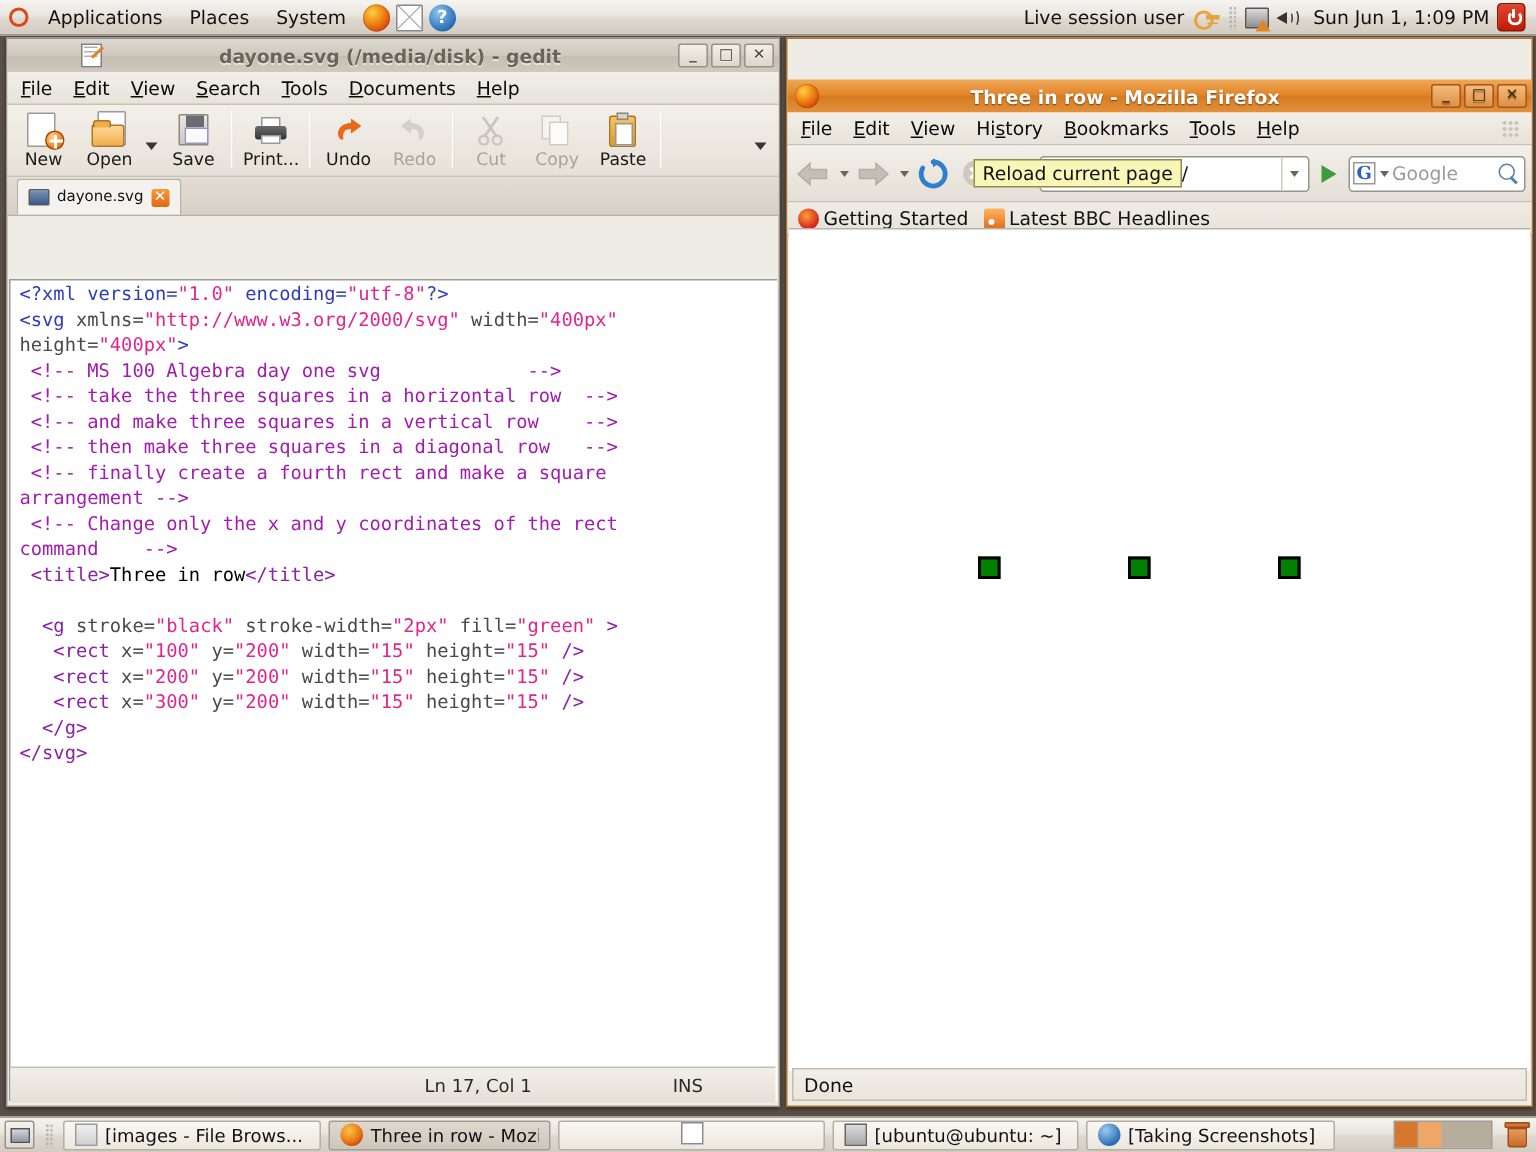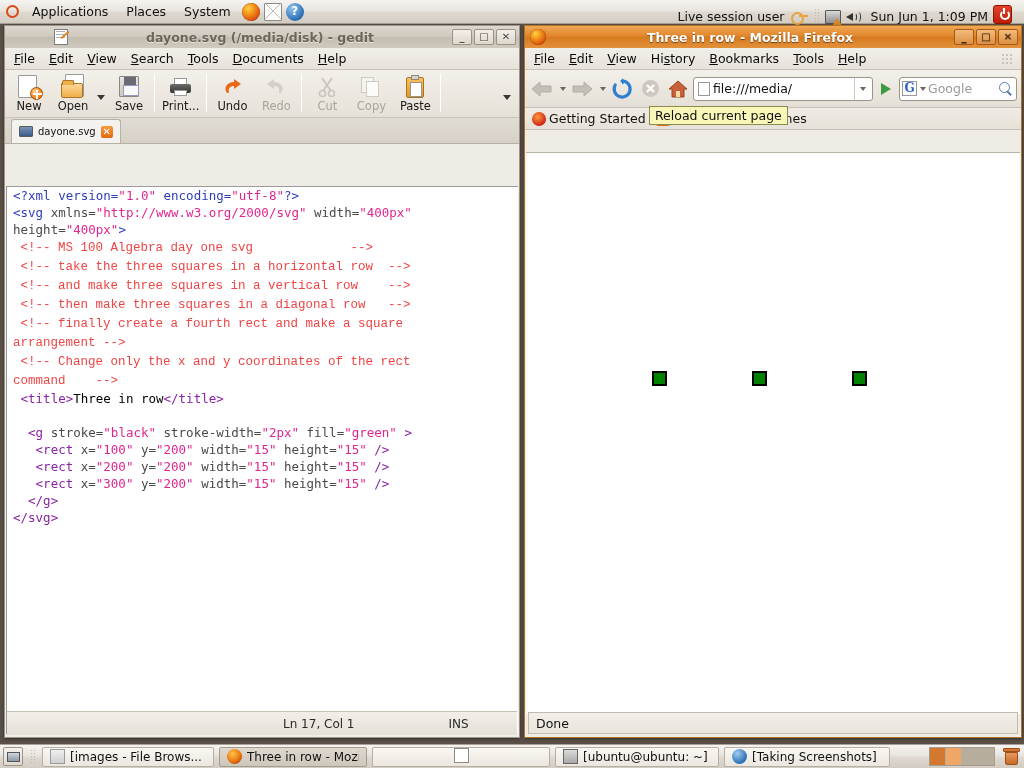--- a/index.html
+++ b/index.html
@@ -24,21 +24,21 @@
     border:1px solid transparent; border-radius:2px; white-space:nowrap;
   }
   .ubuntu-logo {
     width:17px;height:17px;margin-left:4px;margin-right:2px;position:relative;
   }
   .ubuntu-logo .ring {
     position:absolute;left:2px;top:2px;width:13px;height:13px;border-radius:50%;
     border:2.5px solid #dd4814;
   }
   .panel-icon { width:18px;height:18px;margin:0 2px;position:relative;display:inline-block;vertical-align:middle;}
-  #top-right { margin-left:auto; display:flex; align-items:flex-end; height:24px; padding-right:12px;}
+  #top-right { margin-left:auto; display:flex; align-items:center; height:24px; padding-right:7px;}
   #top-right .lbl { font-size:12.5px;color:#111;padding:0 5px;}
   .sep-dots{width:5px;height:16px;margin:0 4px;background-image:radial-gradient(#aaa 1px,transparent 1px);background-size:3px 3px;opacity:.75;}
 
   
   .ffx {border-radius:50%;background:radial-gradient(circle at 35% 30%,#ffd040 0%,#f08a16 40%,#d94a12 75%,#a02a06 100%);box-shadow:inset 0 0 1px #7a2a00;}
   
   .mail{border:1px solid #8a8a8a;background:#fdfdfd;border-radius:1px;}
   .mail:after{content:"";position:absolute;left:0;top:0;width:100%;height:100%;
     background:linear-gradient(to bottom right,transparent 45%,#b9b9b9 45%,#b9b9b9 49%,transparent 49%),
                linear-gradient(to bottom left,transparent 45%,#b9b9b9 45%,#b9b9b9 49%,transparent 49%);}
@@ -67,21 +67,21 @@
   .titlebar {
     height:22px; display:flex; align-items:center; padding:0 3px;
     font-weight:bold; font-size:12.5px;
   }
   .tb-inactive{
     background:linear-gradient(to bottom,#ddd8d0 0%,#cec8bd 50%,#c4bdb1 51%,#cfc9be 100%);
     color:#6b6459; text-shadow:0 1px 0 rgba(255,255,255,.55);padding-left:45px;
   }
   .tb-active{
     background:linear-gradient(to bottom,#f0a856 0%,#e2862b 45%,#d77b20 52%,#e3913c 100%);
-    color:#fff; text-shadow:0 1px 1px rgba(0,0,0,.5);
+    color:#fff; text-shadow:0 1px 1px rgba(0,0,0,.5);margin-top:27px;
   }
   .tb-title{flex:1;text-align:center;overflow:hidden;white-space:nowrap;}
   .wbtn{width:20px;height:16px;margin-left:2px;border-radius:2px;position:relative;}
   .wbtn-i{border:1px solid #9a9287;background:linear-gradient(#f3efe9,#ddd6cb);}
   .wbtn-a{border:1px solid #a4581b;background:linear-gradient(#f4bb7c,#dd9144);}
   .wbtn span{position:absolute;left:0;top:0;width:100%;height:100%;text-align:center;line-height:14px;font-size:10px;font-weight:bold;}
   .wbtn-i span{color:#4a4339;}
   .wbtn-a span{color:#4a2300;}
 
   .menubar{display:flex;align-items:center;height:22px;padding:0 2px;
@@ -141,21 +141,21 @@
     overflow:hidden;
   }
   .codeline{
     font-family:"DejaVu Sans Mono","Liberation Mono",monospace;
     font-size:12.5px;line-height:17px;white-space:pre;padding-left:6px;
   }
   .c-tag{color:#2e3eb8;}
   .c-tagname{color:#8b23a8;}
   .c-attr{color:#4a4a4a;}
   .c-val{color:#e0268e;}
-  .c-cmt{color:#ef4444;font-family:Liberation Mono, monospace;}
+  .c-cmt{color:#a21caf;}
   .c-txt{color:#000;}
 
   #gedit-status{position:absolute;left:2px;bottom:2px;width:510px;height:24px;
     background:linear-gradient(#f2efe9,#e5e0d7);border-top:1px solid #c5beb3;
     display:flex;align-items:center;font-size:12px;color:#2a2a2a;}
 
   
   #firefox{ left:524px; top:25px; width:498px; height:713px;
     border:1px solid #b0732a; background:#efece6;
     box-shadow:0 1px 3px rgba(0,0,0,.45);}

